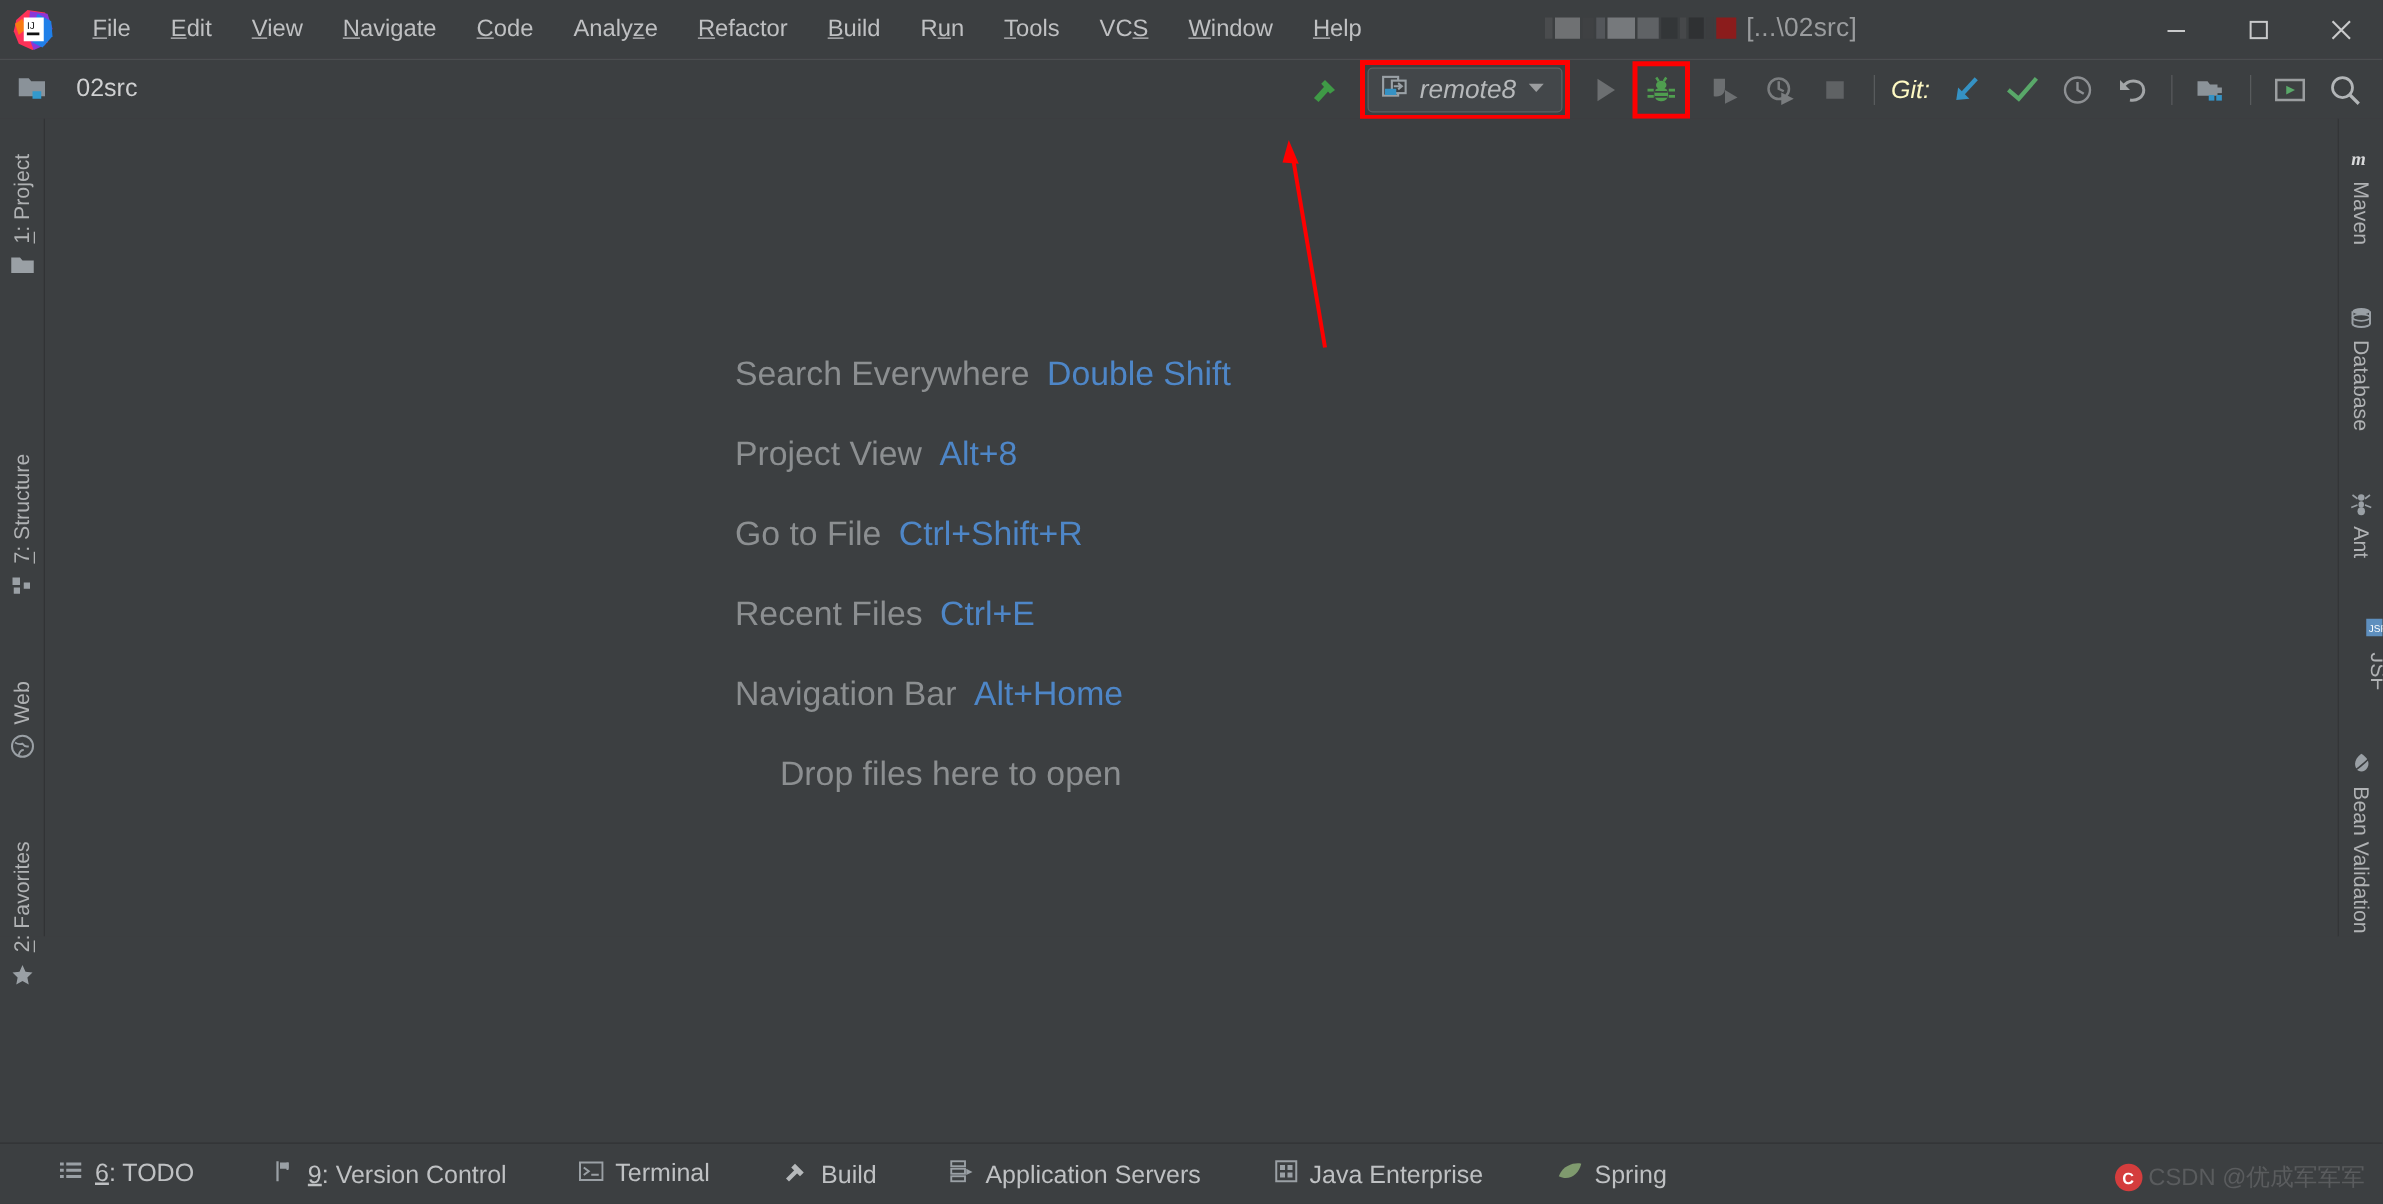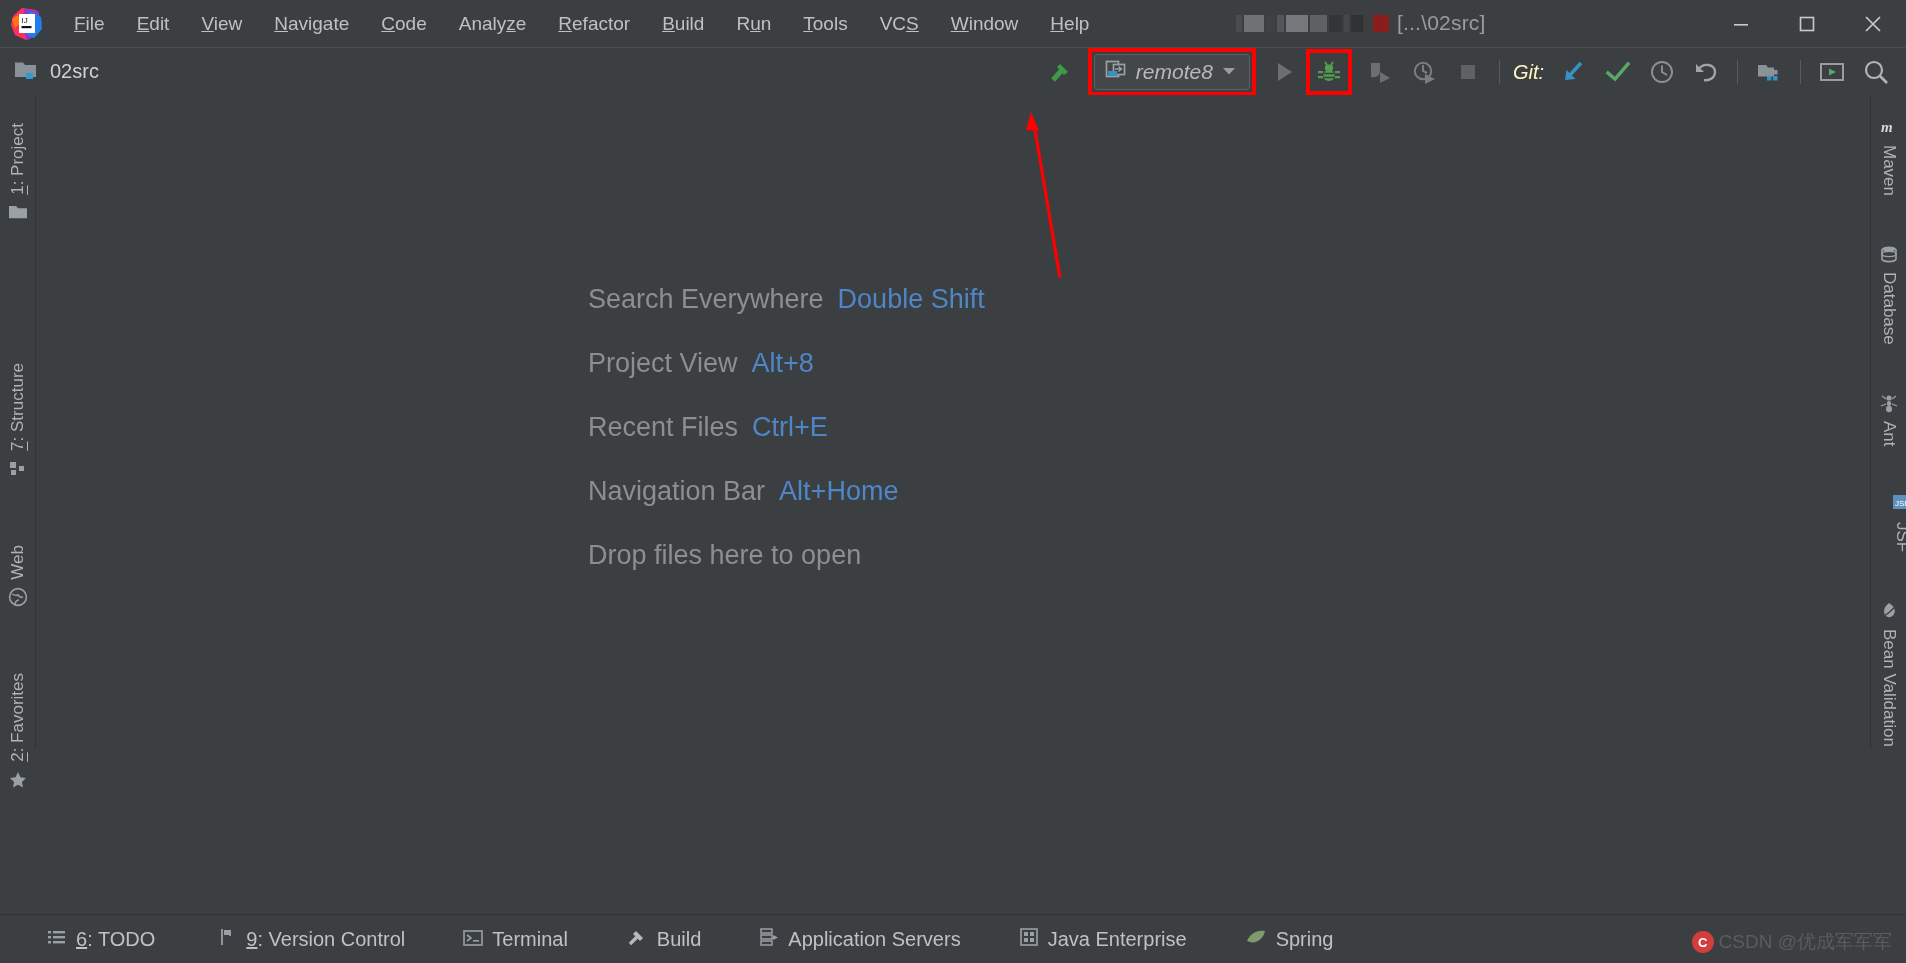--- a/index.html
+++ b/index.html
@@ -31,21 +31,21 @@
   .win-title-text { font-size:21px; color:#9a9c9e; margin-left:6px; letter-spacing:.2px;}
   .win-buttons { position:absolute; right:0; top:0; height:47px; display:flex; align-items:center; }
   .win-btn { width:66px; height:47px; display:flex; align-items:center; justify-content:center; }
   .win-btn svg { display:block; }
 
   
   .toolbar {
     position:absolute; left:0; top:47px; width:1906px; height:48px;
     background:#3c3f41; border-top:1px solid #4b4e50; display:flex; align-items:center;
   }
-  .navbar-left { display:flex; align-items:center; gap:12px; margin-left:14px; }
+  .navbar-left { display:flex; align-items:center; gap:23px; margin-left:14px; }
   .navbar-left .label { font-size:20px; color:#cfd0d1; }
   .tb-right { position:absolute; right:0; top:0; height:48px; display:flex; align-items:center;font-style:italic; }
   .tb-btn { width:44px; height:44px; display:flex; align-items:center; justify-content:center; }
   .tb-sep { width:1px; height:24px; background:#585b5d; margin:0 9px; }
   .git-label { font-size:20px; color:#fef9c3; margin:0 8px 0 4px; }
 
   .runconfig {
     display:flex; align-items:center; gap:8px;
     height:36px; padding:0 12px 0 9px;
     border:1px solid #5e6264; border-radius:4px; background:#43474a;
@@ -74,21 +74,21 @@
 
   
   .editor {
     position:absolute; left:36px; top:95px; right:36px; height:654px;
     background:#3c3f41;
   }
   .hints { position:absolute; left:552px; top:172px; display:flex; flex-direction:column; gap:0; }
   .hint-row { height:64px; display:flex; align-items:center; font-size:27px; white-space:nowrap; }
   .hint-name { color:#8c8f91; }
   .hint-key { color:#4e86c7; margin-left:14px; }
-  .hint-plain { color:#8c8f91; }
+  .hint-plain { color:#8c8f91;margin-left:36px; }
 
   
   .bottombar {
     position:absolute; left:0; bottom:0; width:1906px; height:49px;
     background:#3c3f41; border-top:1px solid #313335;
     display:flex; align-items:center;
   }
   .bb-item { display:flex; align-items:flex-end; gap:9px; padding:0 19px; cursor:default; }
   .bb-item .bb-label { font-size:20px; color:#bfc1c3; white-space:nowrap; }
   .bb-item .bb-label .mn { text-decoration:underline; }
@@ -410,20 +410,24 @@
 
       <div class="hint-row">
         <span class="hint-name">Search Everywhere</span>
         <span class="hint-key">Double Shift</span>
       </div>
       <div class="hint-row">
         <span class="hint-name">Project View</span>
         <span class="hint-key">Alt+8</span>
       </div>
       <div class="hint-row">
+        <span class="hint-name">Go to File</span>
+        <span class="hint-key">Ctrl+Shift+R</span>
+      </div>
+      <div class="hint-row">
         <span class="hint-name">Recent Files</span>
         <span class="hint-key">Ctrl+E</span>
       </div>
       <div class="hint-row">
         <span class="hint-name">Navigation Bar</span>
         <span class="hint-key">Alt+Home</span>
       </div>
       <div class="hint-row">
         <span class="hint-plain">Drop files here to open</span>
       </div>

